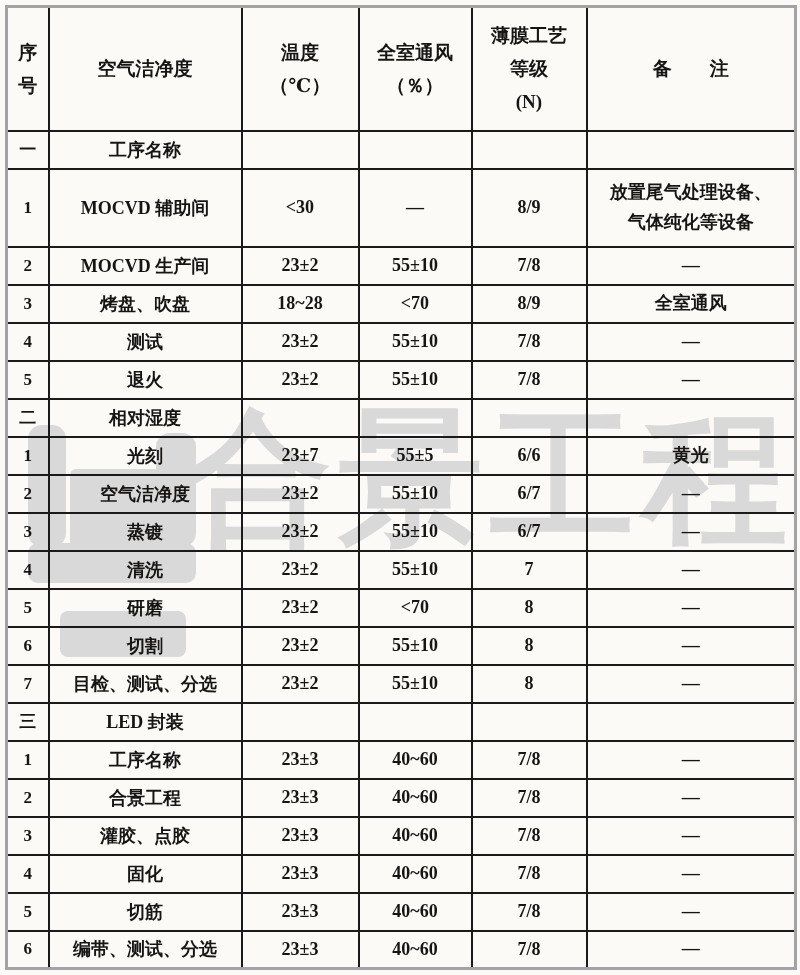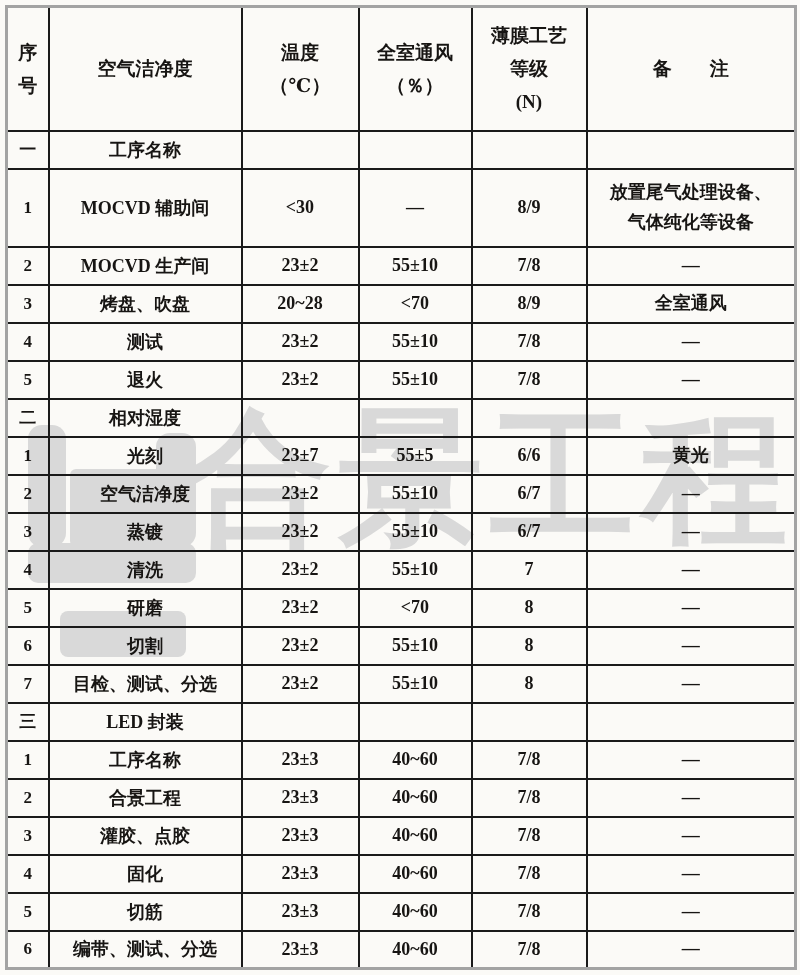--- a/index.html
+++ b/index.html
@@ -140,21 +140,21 @@
     <td class="cell-serial">2</td>
     <td class="cell-process">MOCVD 生产间</td>
     <td class="cell-temp">23±2</td>
     <td class="cell-hum">55±10</td>
     <td class="cell-clean">7/8</td>
     <td class="cell-remark">—</td>
   </tr>
       <tr>
     <td class="cell-serial">3</td>
     <td class="cell-process">烤盘、吹盘</td>
-    <td class="cell-temp">20~28</td>
+    <td class="cell-temp">18~28</td>
     <td class="cell-hum">&lt;70</td>
     <td class="cell-clean">8/9</td>
     <td class="cell-remark">全室通风</td>
   </tr>
       <tr>
     <td class="cell-serial">4</td>
     <td class="cell-process">测试</td>
     <td class="cell-temp">23±2</td>
     <td class="cell-hum">55±10</td>
     <td class="cell-clean">7/8</td>

